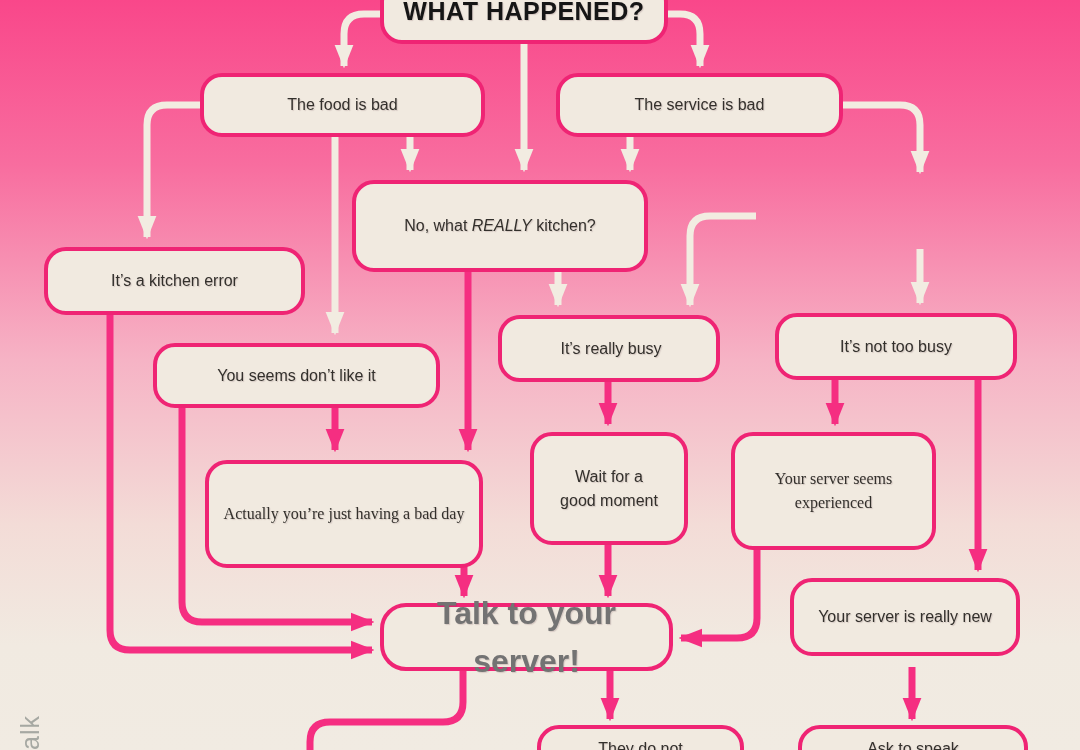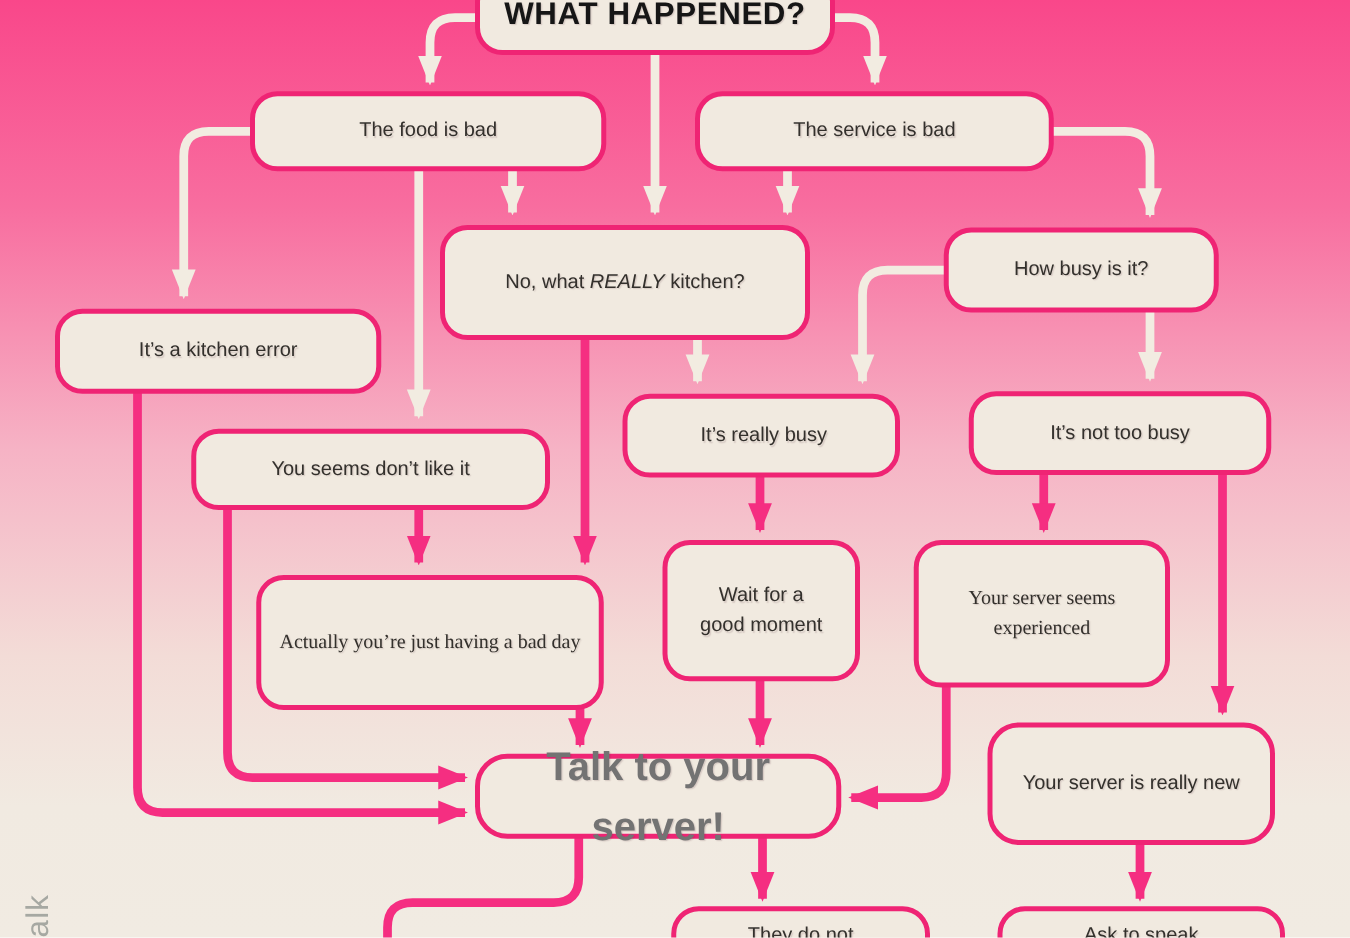--- a/index.html
+++ b/index.html
@@ -81,23 +81,20 @@
   </div>
 
   <div class="node" style="left:556px;top:73px;width:287px;height:64px;">
     <span class="lbl">The service is bad</span>
   </div>
 
   <div class="node" style="left:352px;top:180px;width:296px;height:92px;">
     <span class="lbl"><span>No, what </span><em>REALLY</em><span> kitchen?</span></span>
   </div>
 
-  <div class="node" style="left:755px;top:182px;width:220px;height:68px;">
-    <span class="lbl">How busy is it?</span>
-  </div>
 
   <div class="node" style="left:44px;top:247px;width:261px;height:68px;">
     <span class="lbl">It’s a kitchen error</span>
   </div>
 
   <div class="node" style="left:153px;top:343px;width:287px;height:65px;">
     <span class="lbl">You seems don’t like it</span>
   </div>
 
   <div class="node" style="left:498px;top:315px;width:222px;height:67px;padding-left:16px;">
@@ -113,21 +110,21 @@
   </div>
 
   <div class="node" style="left:530px;top:432px;width:158px;height:113px;padding:0 22px;">
     <span class="lbl">Wait for a good moment</span>
   </div>
 
   <div class="node" style="left:731px;top:432px;width:205px;height:118px;padding:0 22px;font-family:Liberation Serif, serif;">
     <span class="lbl">Your server seems experienced</span>
   </div>
 
-  <div class="node" style="left:790px;top:578px;width:230px;height:98px;padding:0 24px;border-radius:25px;">
+  <div class="node" style="left:790px;top:578px;width:230px;height:78px;padding:0 24px;">
     <span class="lbl">Your server is really new</span>
   </div>
 
   <div class="node action-node" style="left:380px;top:603px;width:293px;height:68px;">
     <span class="lbl">Talk to your server!</span>
   </div>
 
   <div class="node top-align" style="left:537px;top:725px;width:207px;height:70px;">
     <span class="lbl">They do not</span>
   </div>

